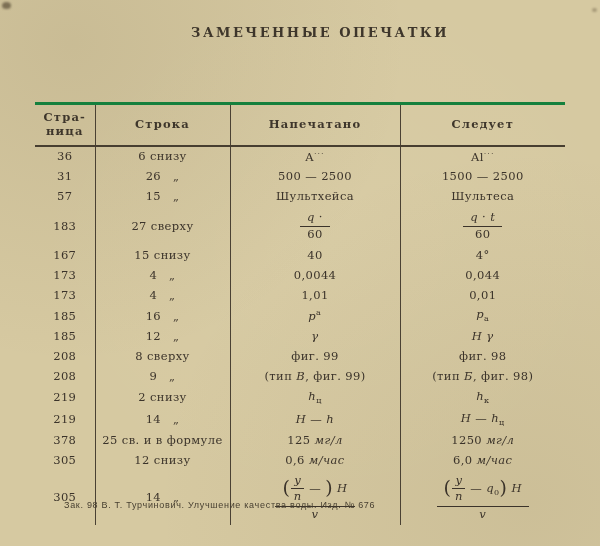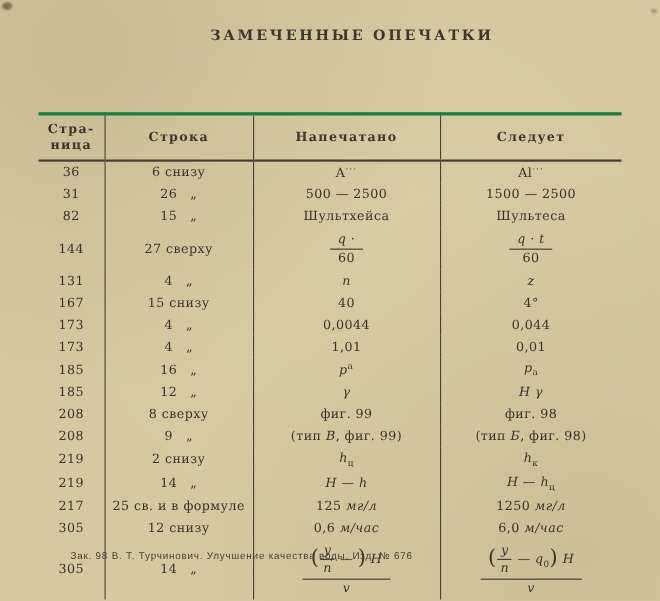--- a/index.html
+++ b/index.html
@@ -95,36 +95,30 @@
         <td><span>A</span><sup>···</sup></td>
         <td><span>Al</span><sup>···</sup></td>
       </tr>
       <tr>
         <td>31</td>
         <td>26 „</td>
         <td><span>500 — 2500</span></td>
         <td><span>1500 — 2500</span></td>
       </tr>
       <tr>
-        <td>82</td>
+        <td>57</td>
         <td>15 „</td>
         <td><span>Шультхейса</span></td>
         <td><span>Шультеса</span></td>
       </tr>
       <tr>
-        <td>144</td>
+        <td>183</td>
         <td>27 сверху</td>
         <td><span class="frac"><span class="num"><span class="it">q</span><span> ·</span></span><span class="den"><span>60</span></span></span></td>
         <td><span class="frac"><span class="num"><span class="it">q</span><span> · </span><span class="it">t</span></span><span class="den"><span>60</span></span></span></td>
-      </tr>
-      <tr>
-        <td>131</td>
-        <td>4 „</td>
-        <td><span class="it">n</span></td>
-        <td><span class="it">z</span></td>
       </tr>
       <tr>
         <td>167</td>
         <td>15 снизу</td>
         <td><span>40</span></td>
         <td><span>4°</span></td>
       </tr>
       <tr>
         <td>173</td>
         <td>4 „</td>
@@ -167,21 +161,21 @@
         <td><span class="it">h</span><sub>ц</sub></td>
         <td><span class="it">h</span><sub>к</sub></td>
       </tr>
       <tr>
         <td>219</td>
         <td>14 „</td>
         <td><span class="it">H</span><span> — </span><span class="it">h</span></td>
         <td><span class="it">H</span><span> — </span><span class="it">h</span><sub>ц</sub></td>
       </tr>
       <tr>
-        <td>217</td>
+        <td>378</td>
         <td>25 св. и в формуле</td>
         <td><span>125 </span><span class="it">мг/л</span></td>
         <td><span>1250 </span><span class="it">мг/л</span></td>
       </tr>
       <tr>
         <td>305</td>
         <td>12 снизу</td>
         <td><span>0,6 </span><span class="it">м/час</span></td>
         <td><span>6,0 </span><span class="it">м/час</span></td>
       </tr>

